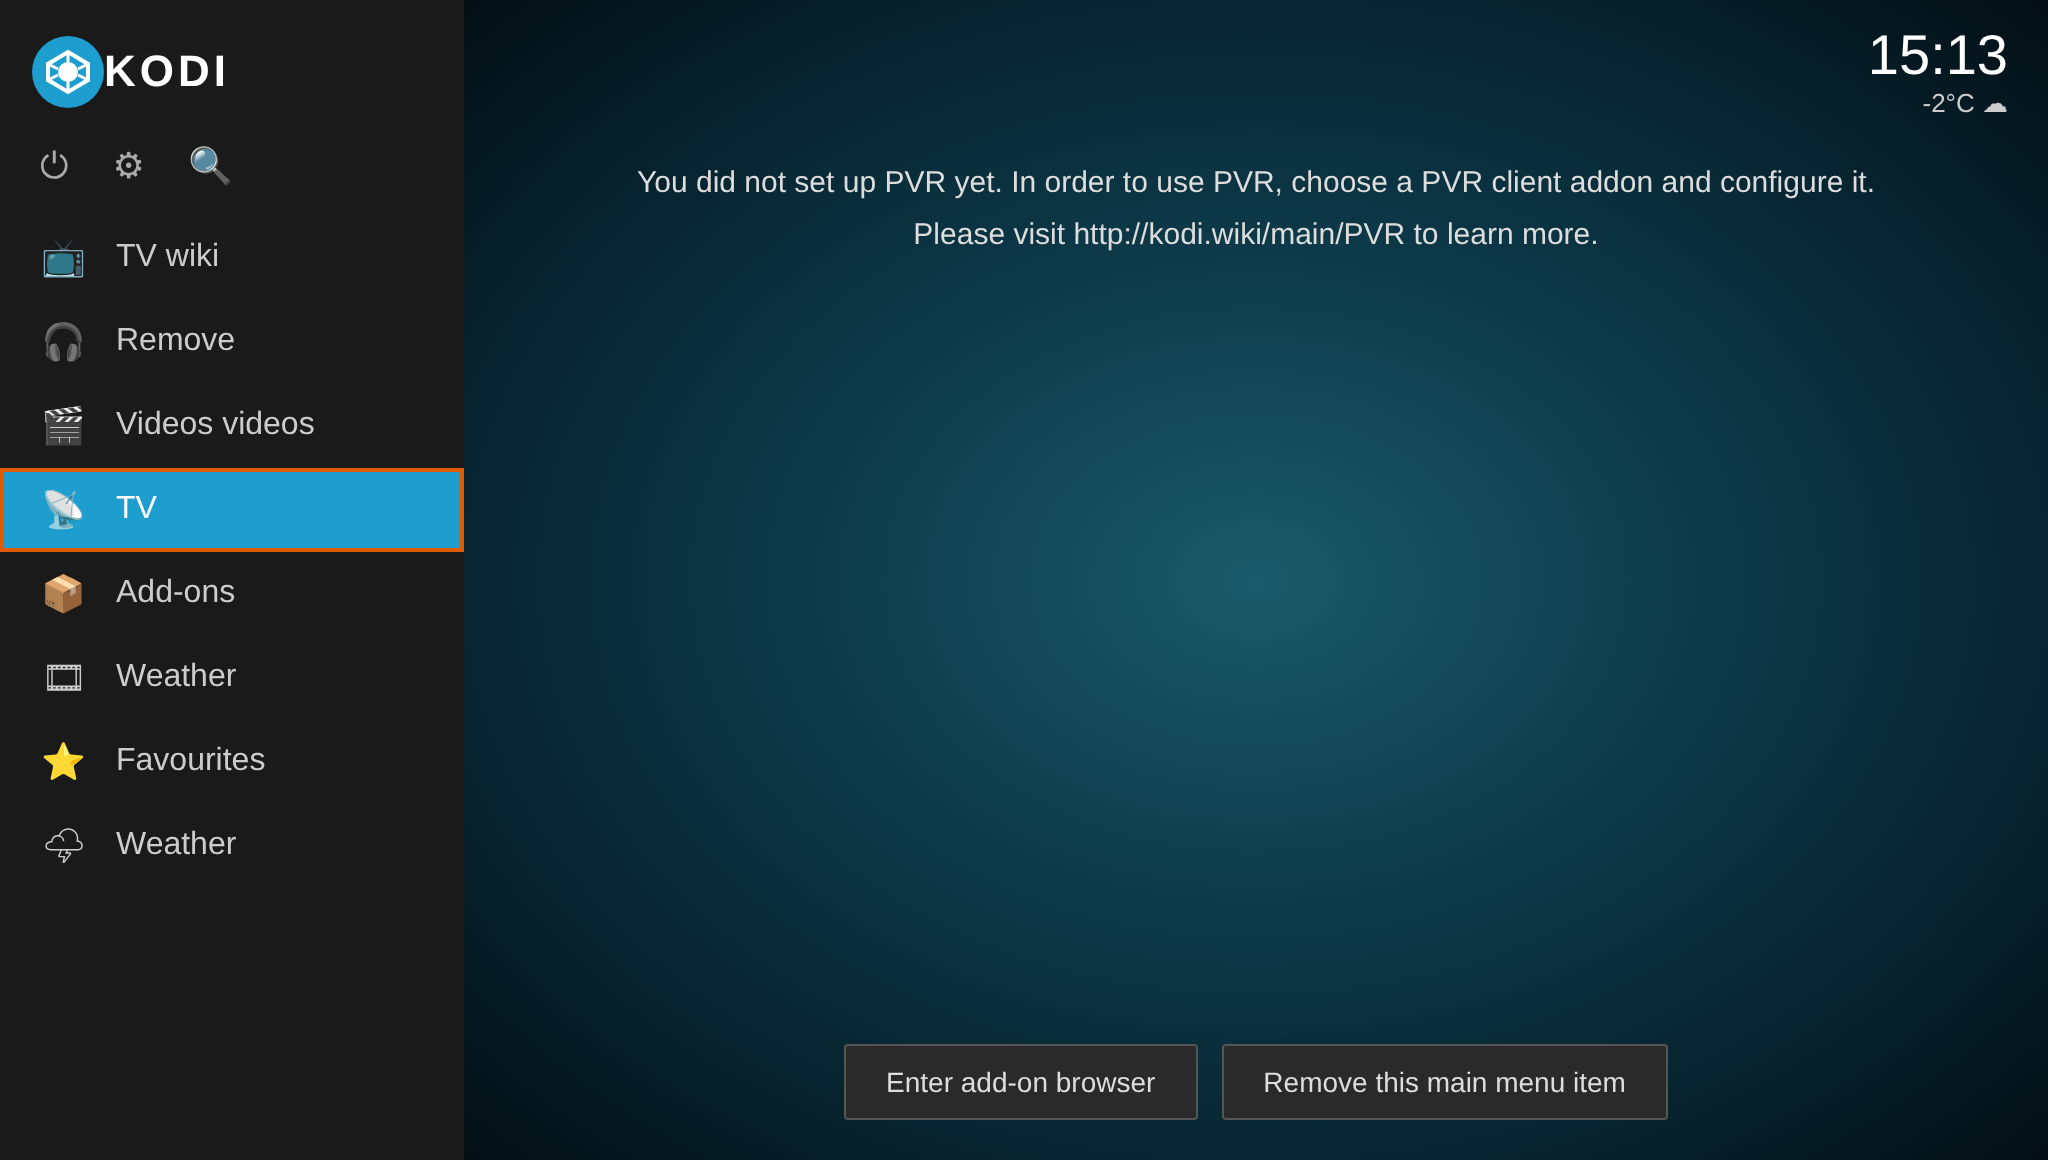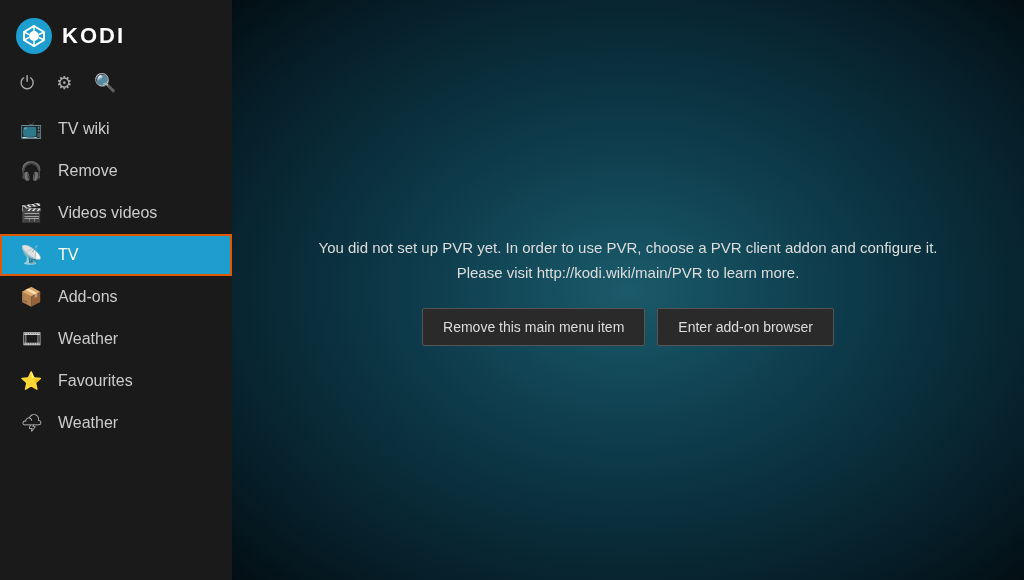--- a/index.html
+++ b/index.html
@@ -19,21 +19,20 @@
       background: #1a1a1a;
       display: flex;
       flex-direction: column;
       flex-shrink: 0;
     }
 
     .logo-area {
       display: flex;
       align-items: center;
       padding: 18px 20px 10px 16px;
-      gap: 10px;
     }
 
     .kodi-logo {
       width: 36px;
       height: 36px;
     }
 
     .kodi-title {
       color: #fff;
       font-size: 22px;
@@ -116,21 +115,21 @@
       font-size: 13px;
       color: #ccc;
       margin-top: 2px;
     }
 
     .content-center {
       flex: 1;
       display: flex;
       flex-direction: column;
       align-items: center;
-      justify-content: center;
+      justify-content: space-between;
       padding: 20px 64px;
       text-align: center;
     }
 
     .pvr-message {
       color: #ddd;
       font-size: 15px;
       line-height: 1.7;
       margin-bottom: 22px;
       max-width: 700px;
@@ -208,24 +207,30 @@
       <span>Favourites</span>
     </div>
     <div class="nav-item">
       <span class="nav-icon">🌩</span>
       <span>Weather</span>
     </div>
   </nav>
 </div>
 
 <div class="main-content">
+  <div class="header-bar">
+    <div class="clock-area">
+      <div class="clock-time">15:13</div>
+      <div class="clock-weather">-2°C ☁</div>
+    </div>
+  </div>
 
   <div class="content-center">
     <p class="pvr-message">
       <span>You did not set up PVR yet. In order to use PVR, choose a PVR client addon and configure it.</span><br>
       <span>Please visit http://kodi.wiki/main/PVR to learn more.</span>
     </p>
     <div class="action-buttons">
+      <button class="action-btn">Enter add-on browser</button>
       <button class="action-btn">Remove this main menu item</button>
-      <button class="action-btn">Enter add-on browser</button>
     </div>
   </div>
 </div>
 
 </body></html>

